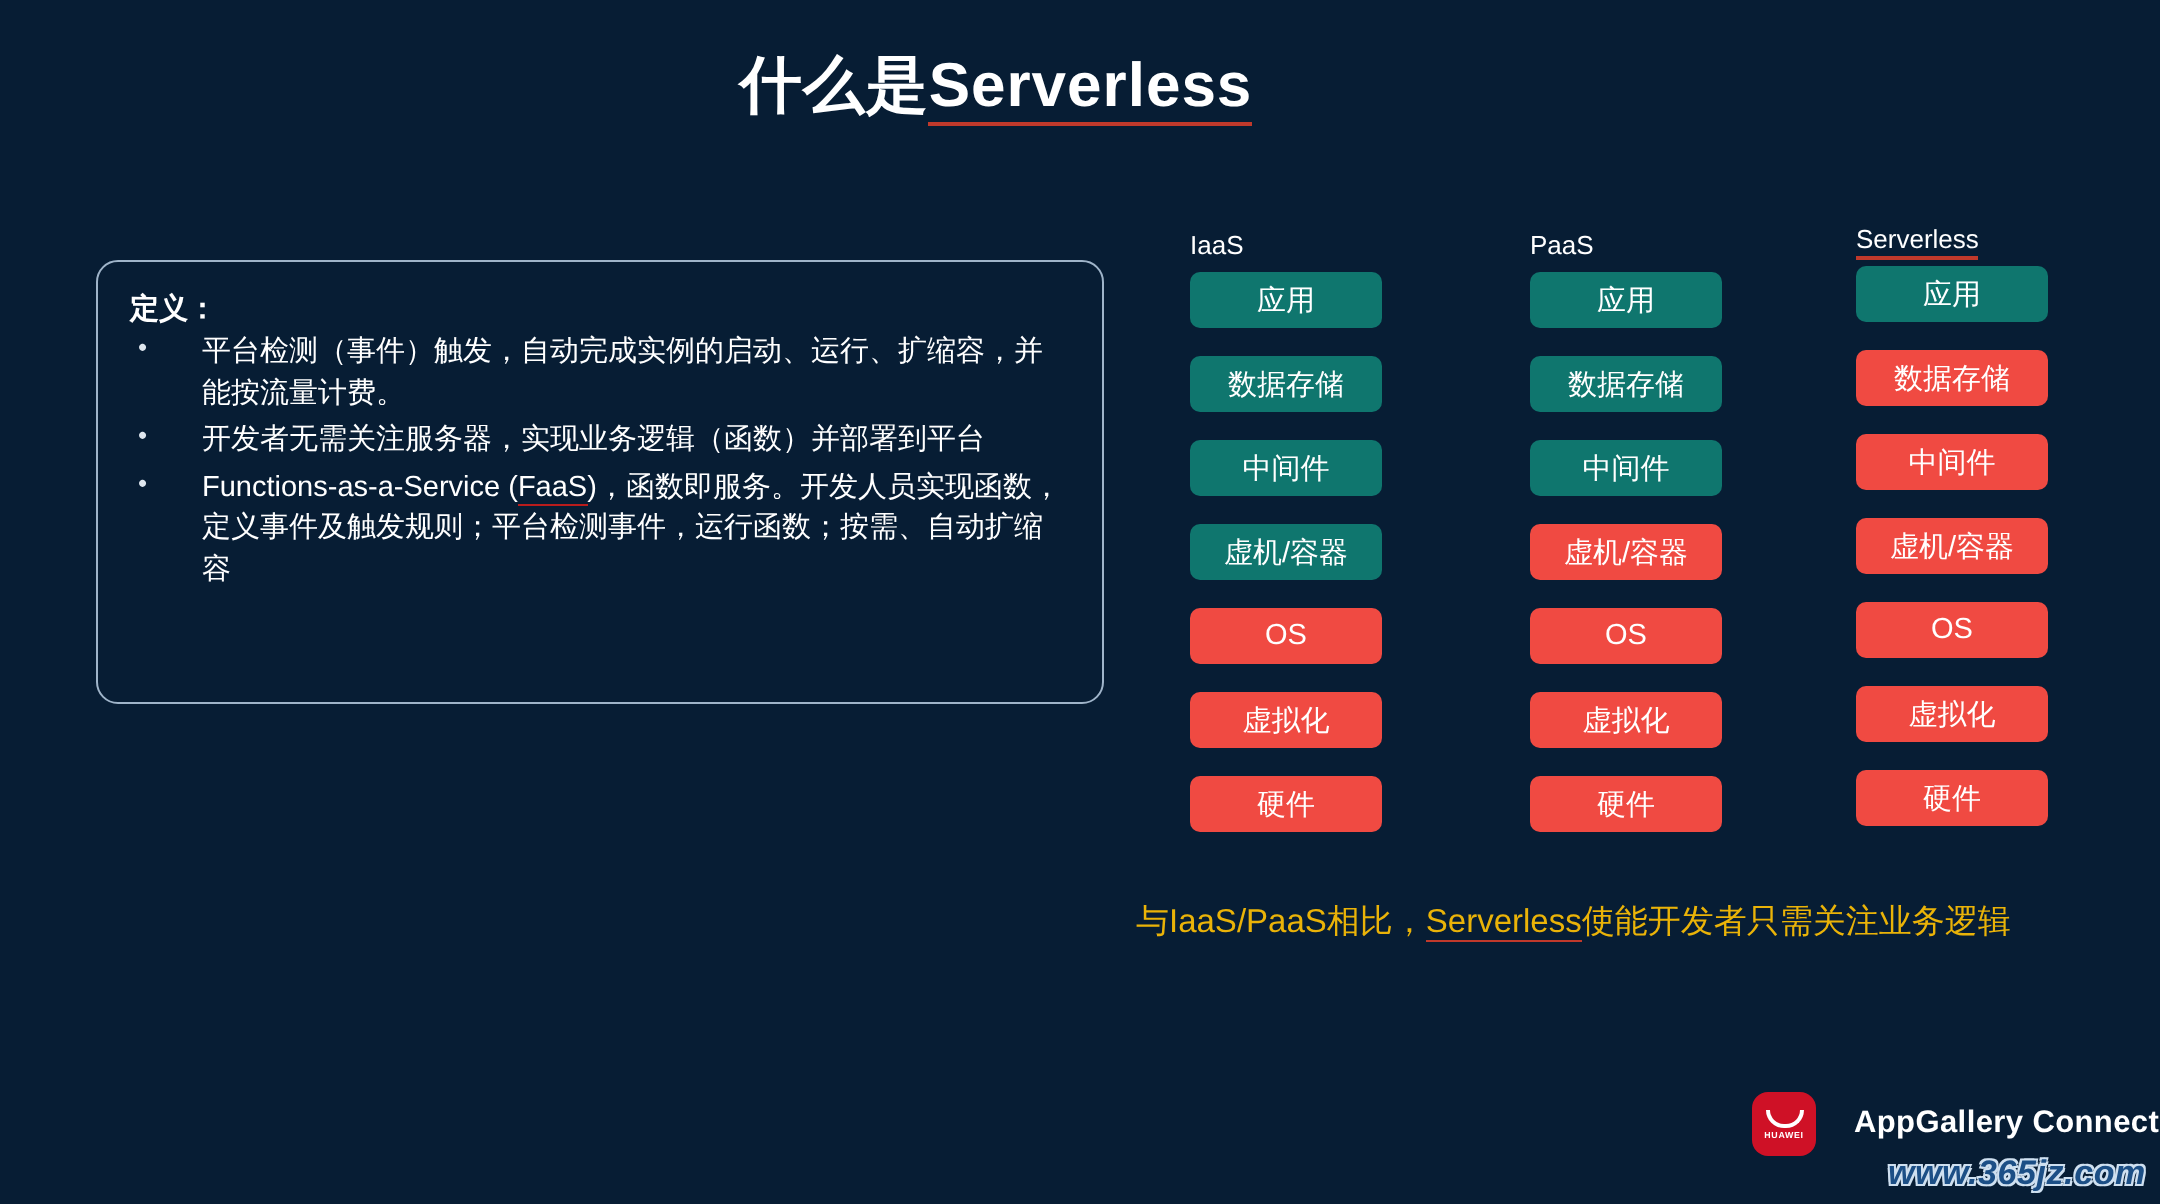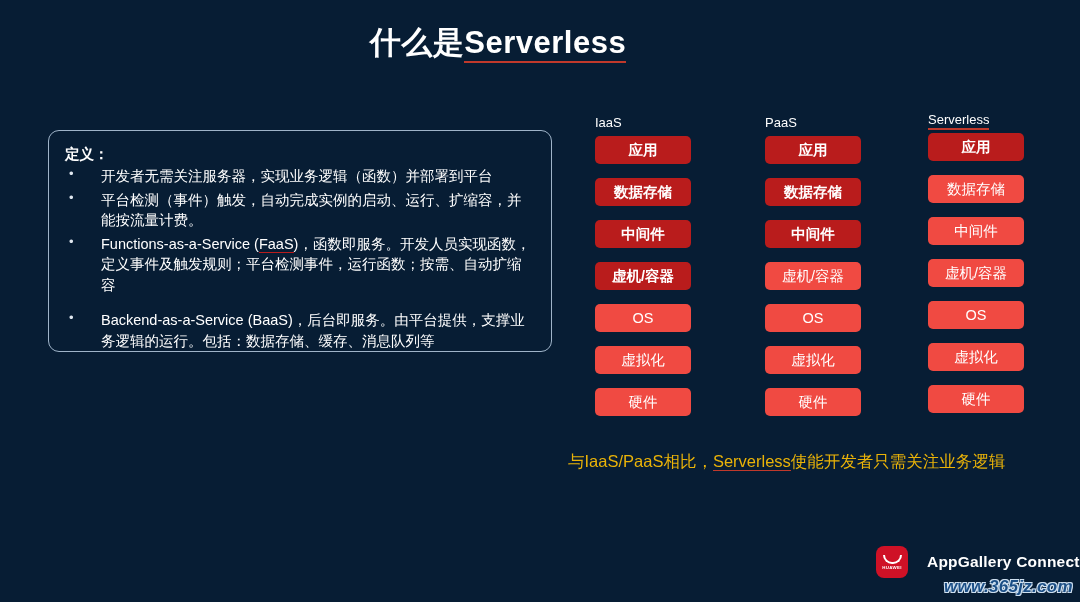--- a/index.html
+++ b/index.html
@@ -58,21 +58,21 @@
     margin-bottom:6px;white-space:nowrap;
   }
   .col-head .hu{border-bottom:2px solid #c0392b;padding-bottom:1px;}
   .cell{
     height:28px;border-radius:5px;
     display:flex;align-items:center;justify-content:center;
     font-size:14.5px;color:#ffffff;
     margin-bottom:14px;
     white-space:nowrap;
   }
-  .cell.blue{background:#b91c1c;font-weight:bold;}
+  .cell.blue{background:#0f766e;}
   .cell.red{background:#f04a42;}
   
   .caption{
     position:absolute;left:568px;top:449px;width:478px;
     font-size:16.5px;line-height:1.52;color:#eab308;
   }
   .caption .cu{border-bottom:1px solid #c0392b;}
   
   .brand{
     position:absolute;left:876px;top:546px;
@@ -109,27 +109,26 @@
 <body>
 
 <div class="slide-title">
   <span>什么是</span><span class="u">Serverless</span>
 </div>
 
 <div class="panel">
 
   <h3>定义：</h3>
   <ul class="bullets">
+    <li>平台检测（事件）触发，自动完成实例的启动、运行、扩缩容，并能按流量计费。</li>
     <li>开发者无需关注服务器，实现业务逻辑（函数）并部署到平台</li>
-    <li>平台检测（事件）触发，自动完成实例的启动、运行、扩缩容，并能按流量计费。</li>
   </ul>
 
   <ul class="bullets">
     <li><span>Functions-as-a-Service (</span><span class="faas-u">FaaS</span><span>)，函数即服务。开发人员实现函数，定义事件及触发规则；平台检测事件，运行函数；按需、自动扩缩容</span></li>
-    <li class="spaced">Backend-as-a-Service (BaaS)，后台即服务。由平台提供，支撑业务逻辑的运行。包括：数据存储、缓存、消息队列等</li>
   </ul>
 </div>
 
 <div class="col" id="col-0" style="left:595px;top:115px;">
   <div class="col-head"><span>IaaS</span></div>
   <div class="cell blue">应用</div>
   <div class="cell blue">数据存储</div>
   <div class="cell blue">中间件</div>
   <div class="cell blue">虚机/容器</div>
   <div class="cell red">OS</div>

